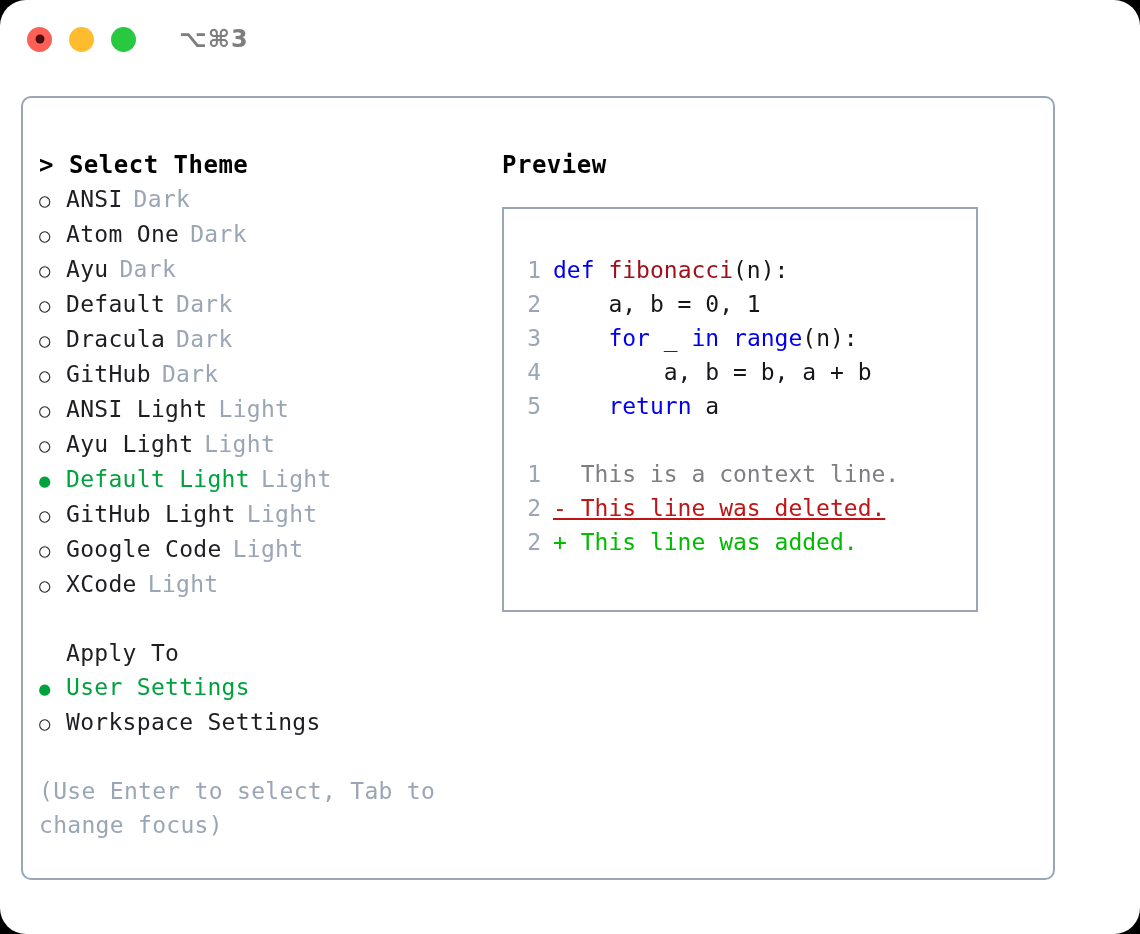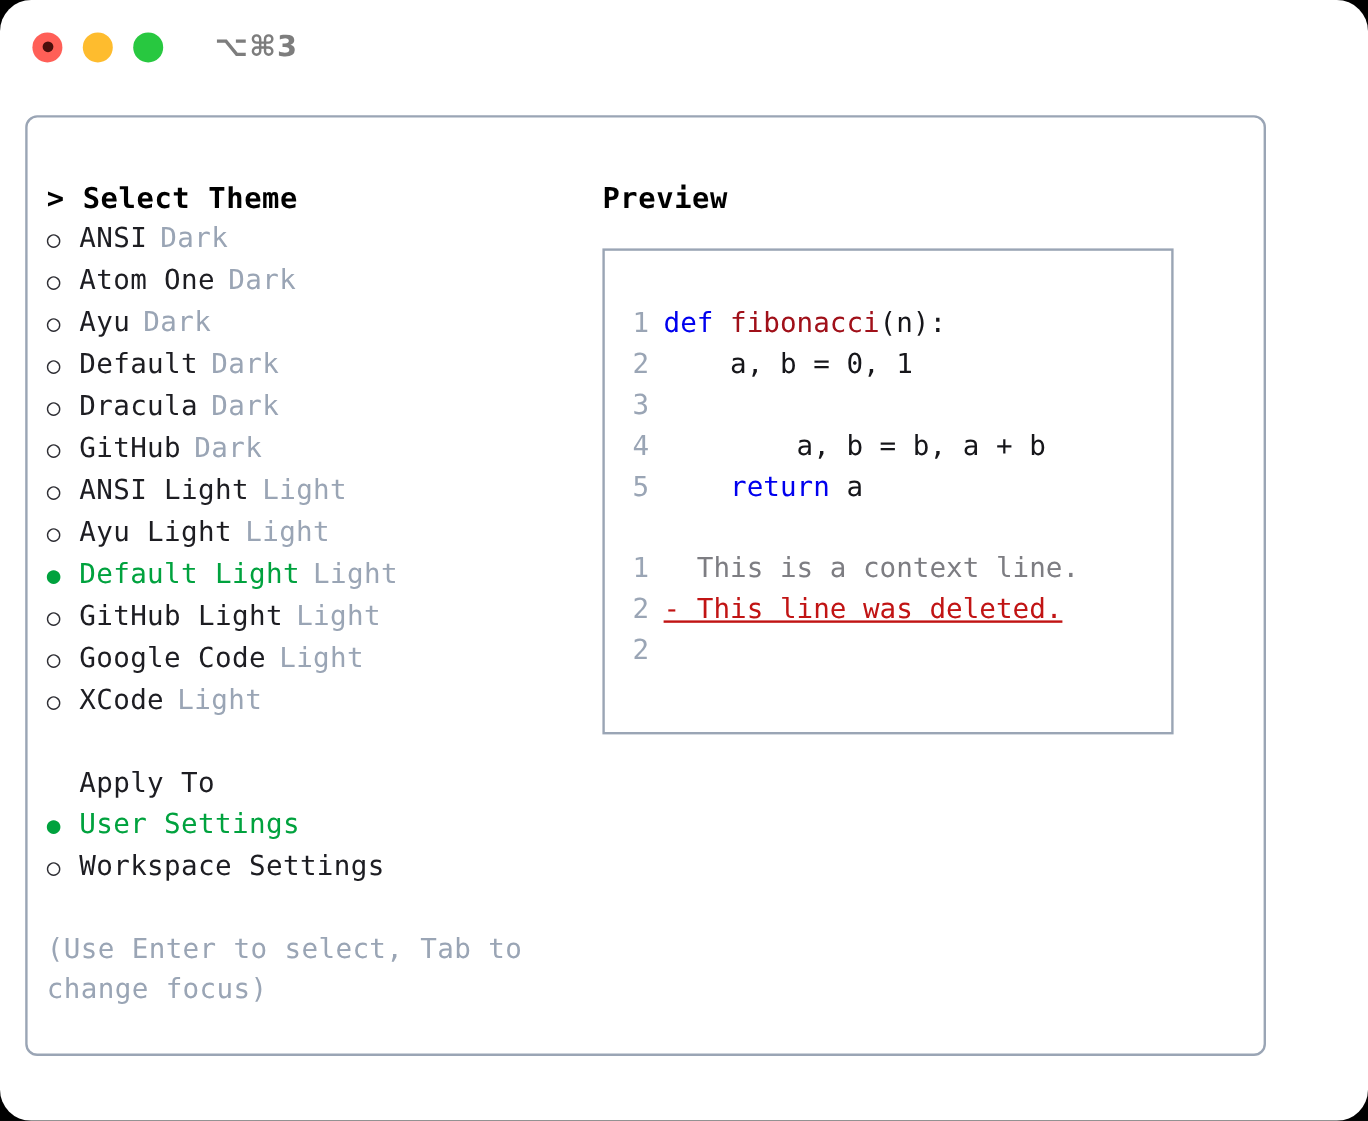--- a/index.html
+++ b/index.html
@@ -254,29 +254,29 @@
       </div>
 
       <div class="right-pane">
         <div class="preview-title">Preview</div>
 
         <div class="preview-box">
           <div class="code-area">
             <div id="code-lines">
                 <div class="code-line"><span class="gutter">1</span><span class="code-text"><span class="tok-kw">def </span><span class="tok-fn">fibonacci</span><span class="tok-plain">(n):</span></span></div>
                 <div class="code-line"><span class="gutter">2</span><span class="code-text"><span class="tok-plain">    a, b = 0, 1</span></span></div>
-                <div class="code-line"><span class="gutter">3</span></div>
+                <div class="code-line"><span class="gutter">3</span><span class="code-text"><span class="tok-plain">    </span><span class="tok-kw">for</span><span class="tok-plain"> _ </span><span class="tok-kw">in</span><span class="tok-plain"> </span><span class="tok-kw">range</span><span class="tok-plain">(n):</span></span></div>
                 <div class="code-line"><span class="gutter">4</span><span class="code-text"><span class="tok-plain">        a, b = b, a + b</span></span></div>
                 <div class="code-line"><span class="gutter">5</span><span class="code-text"><span class="tok-plain">    </span><span class="tok-kw">return</span><span class="tok-plain"> a</span></span></div>
               </div>
             <div class="blank-line"></div>
             <div id="diff-lines">
                 <div class="code-line"><span class="gutter">1</span><span class="code-text diff-ctx">  This is a context line.</span></div>
                 <div class="code-line"><span class="gutter">2</span><span class="code-text diff-del">- This line was deleted.</span></div>
-                <div class="code-line"><span class="gutter">2</span></div>
+                <div class="code-line"><span class="gutter">2</span><span class="code-text diff-add">+ This line was added.</span></div>
               </div>
           </div>
         </div>
       </div>
 
     </div>
   </div>
 </div>
 
 </body></html>

